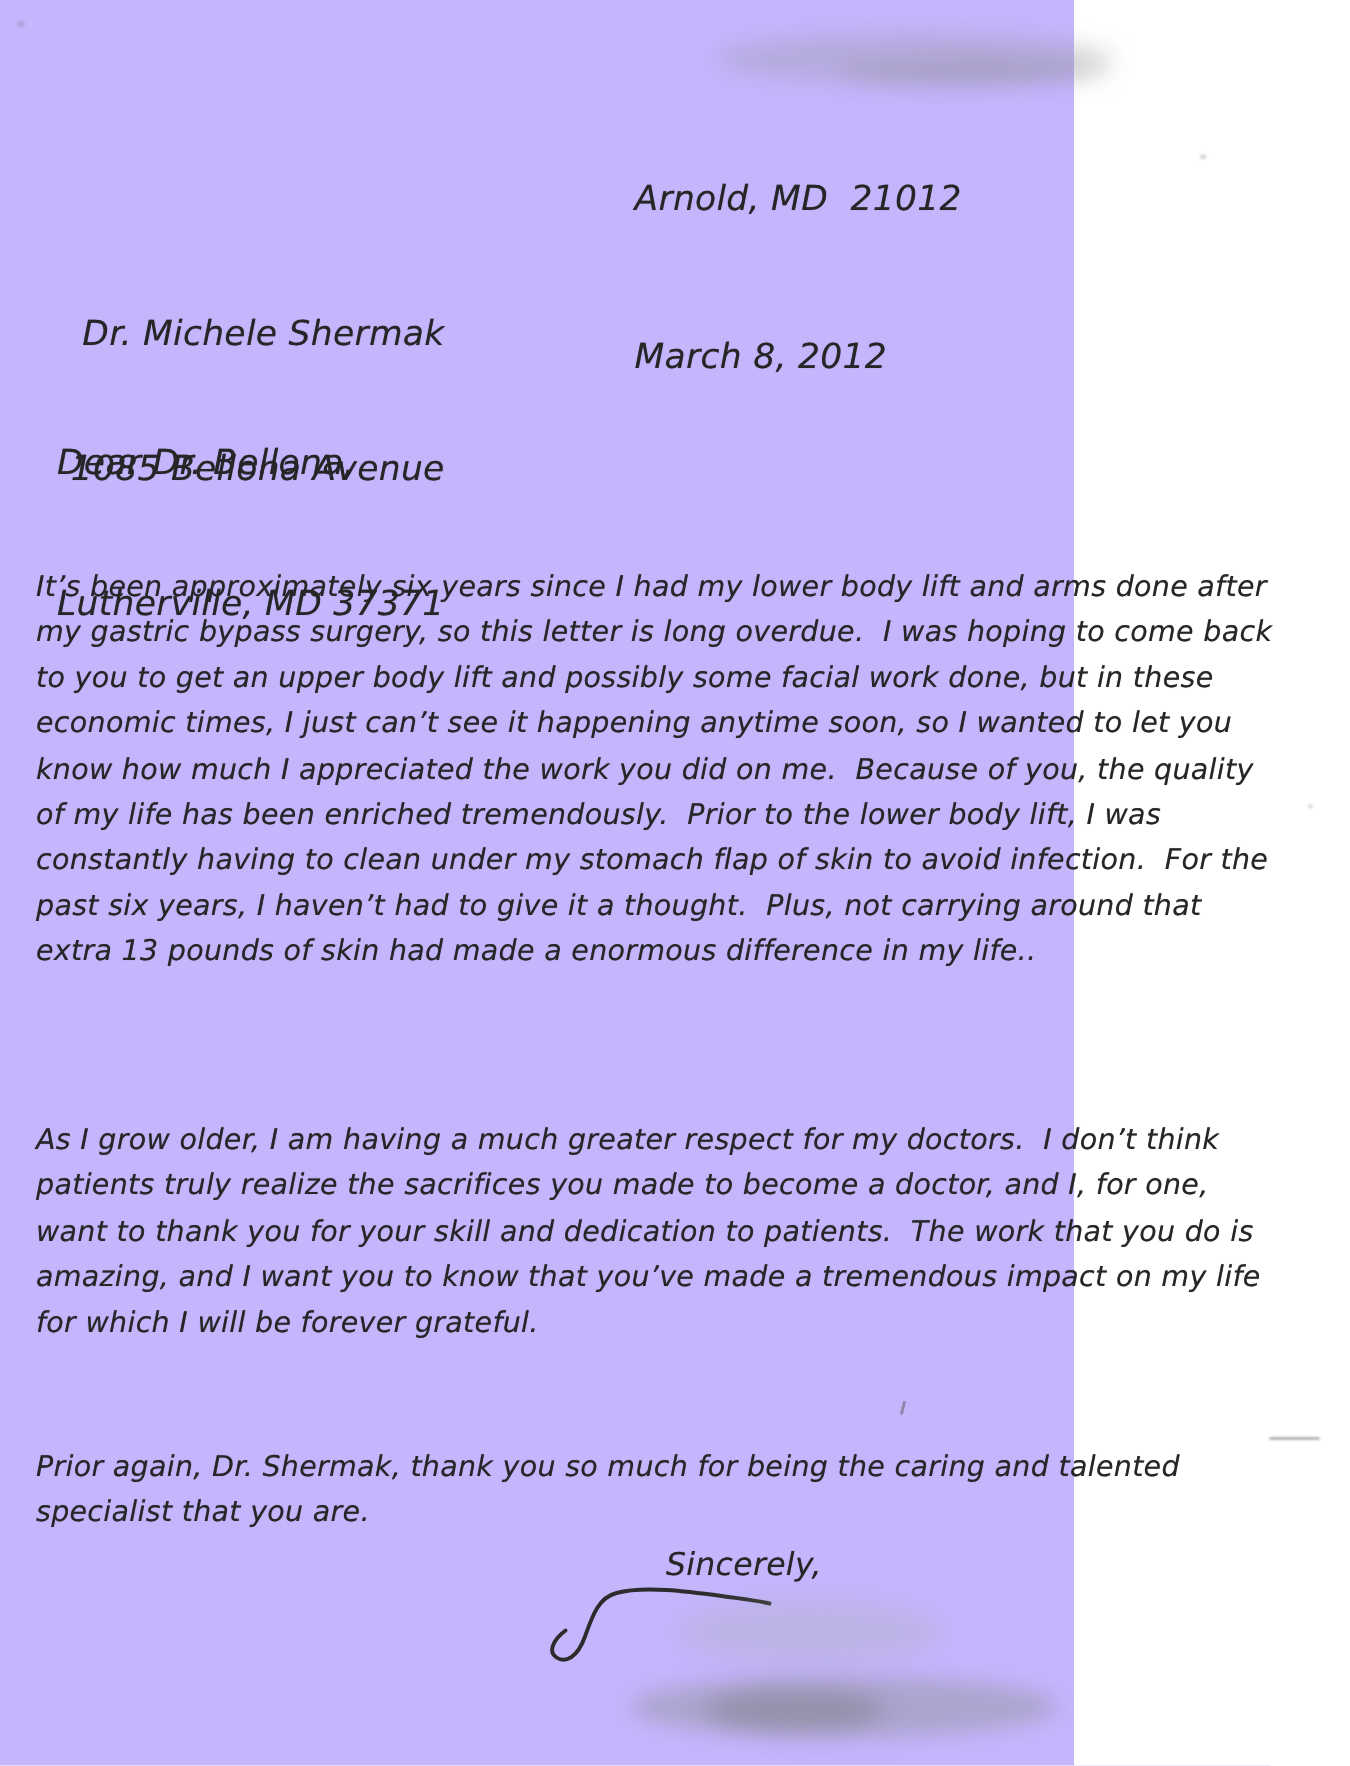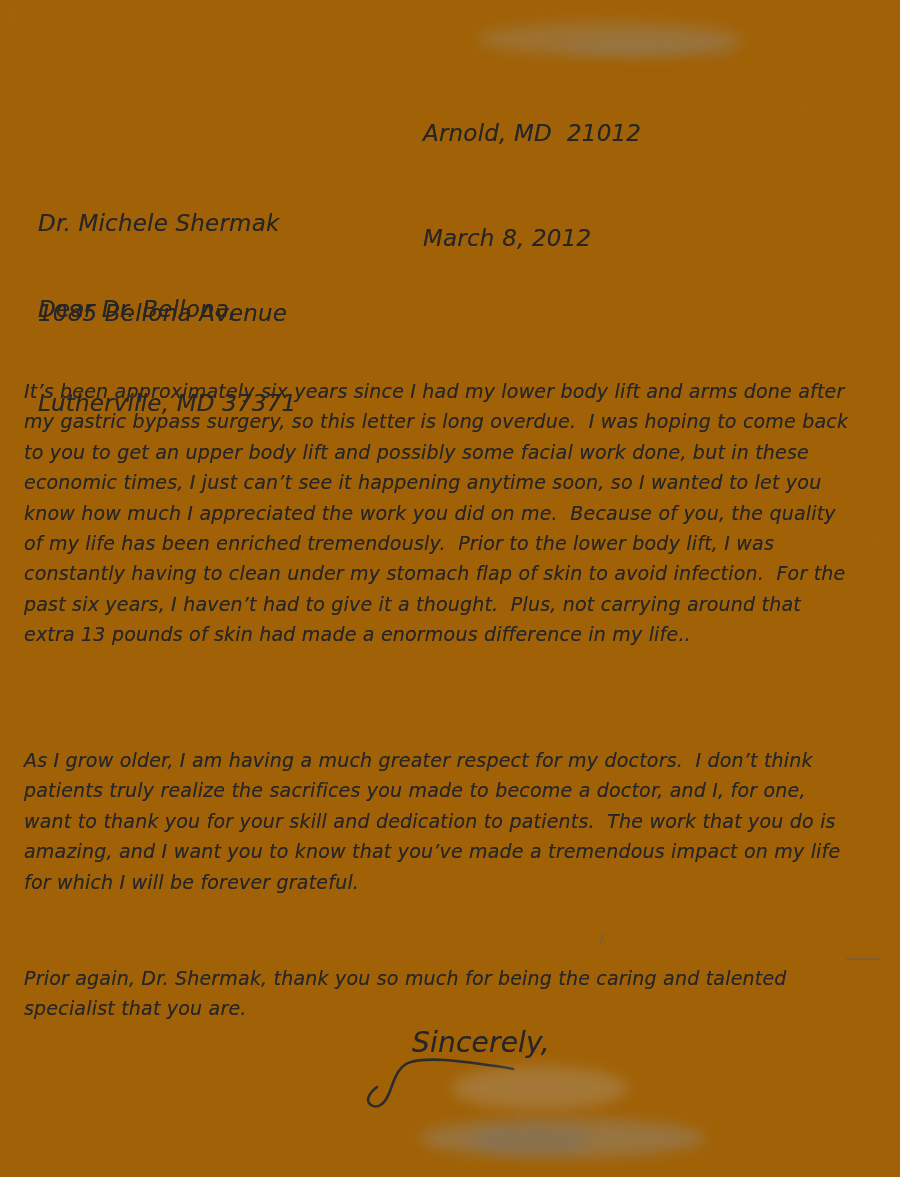--- a/index.html
+++ b/index.html
@@ -5,23 +5,23 @@
   html, body {
     margin: 0;
     padding: 0;
     width: 900px;
     height: 1177px;
     background: #ffffff;
     overflow: hidden;
   }
   .page {
     position: relative;
-    width: 900px;
+    width: 716px;
     height: 1177px;
-    background: #a16207;
+    background: #c4b5fd;
     font-family: "DejaVu Sans", sans-serif;
     font-style: italic;
     color: #262626;
   }
   .txt {
     position: absolute;
     font-size: 22px;
     line-height: 30px;
     letter-spacing: 0.2px;
     white-space: pre-wrap;
@@ -31,39 +31,40 @@
     left: 423px;
     top: 46px;
     line-height: 35px;
     font-size: 23px;
   }
   .recipient {
     left: 38px;
     top: 148px;
     line-height: 30px;
     font-size: 23px;
+    text-align: right;
   }
   .salutation {
     left: 38px;
     top: 294px;
     font-size: 23px;
   }
   .para {
     left: 24px;
     width: 832px;
     font-size: 19px;
     line-height: 30.4px;
   }
   .para-1 { top: 357px; }
   .para-2 { top: 726px; }
   .para-3 { top: 944px; }
   .closing {
-    left: 412px;
+    left: 444px;
     top: 1028px;
-    font-size: 28px;
+    font-size: 21px;
   }
   .smudge {
     position: absolute;
     border-radius: 50%;
     filter: blur(7px);
     pointer-events: none;
   }
   .smudge-top {
     left: 478px; top: 22px; width: 265px; height: 34px;
     background: rgba(150,150,150,0.30);

